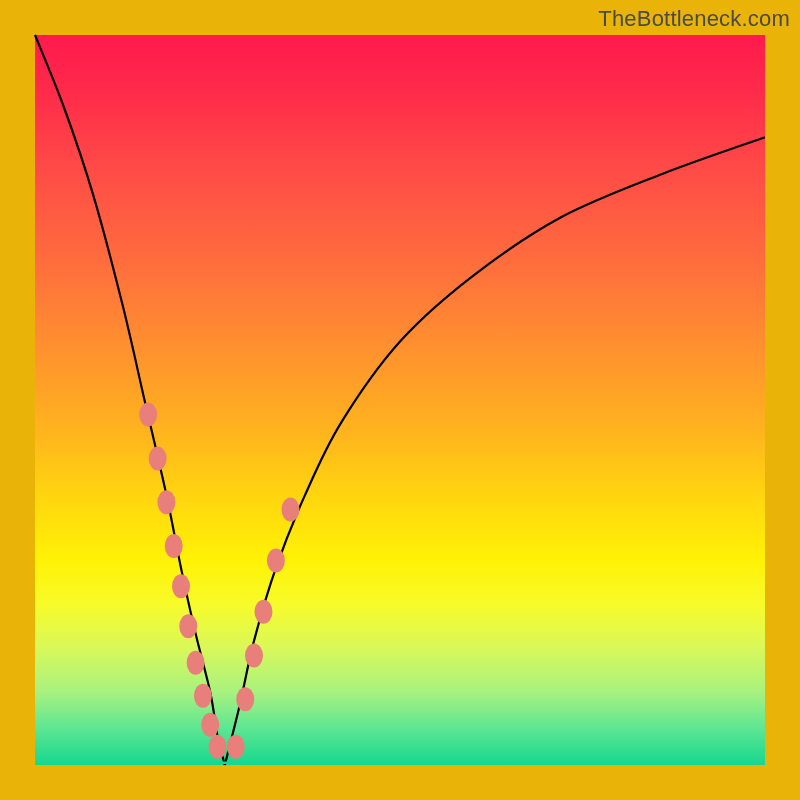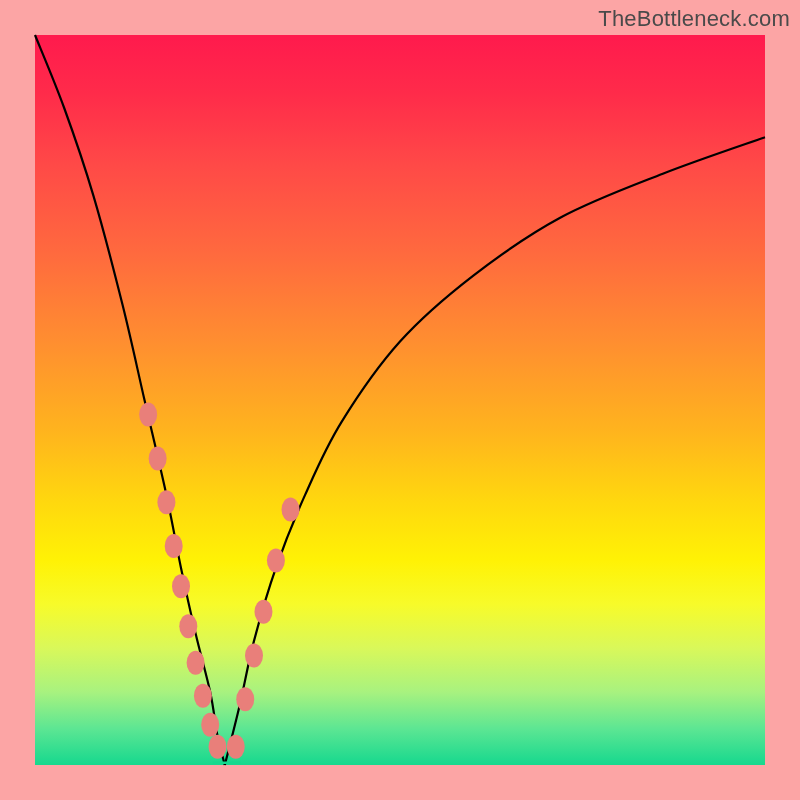--- a/index.html
+++ b/index.html
@@ -7,21 +7,21 @@
     padding: 0;
     width: 800px;
     height: 800px;
     overflow: hidden;
     background: #000;
     font-family: Arial, Helvetica, sans-serif;
   }
   .frame {
     position: absolute;
     inset: 0;
-    background: #fca5a5;
+    background: #eab308;
   }
   .plot {
     position: absolute;
     left: 35px;
     top: 35px;
     width: 730px;
     height: 730px;
     
     background: linear-gradient(
       to bottom,

